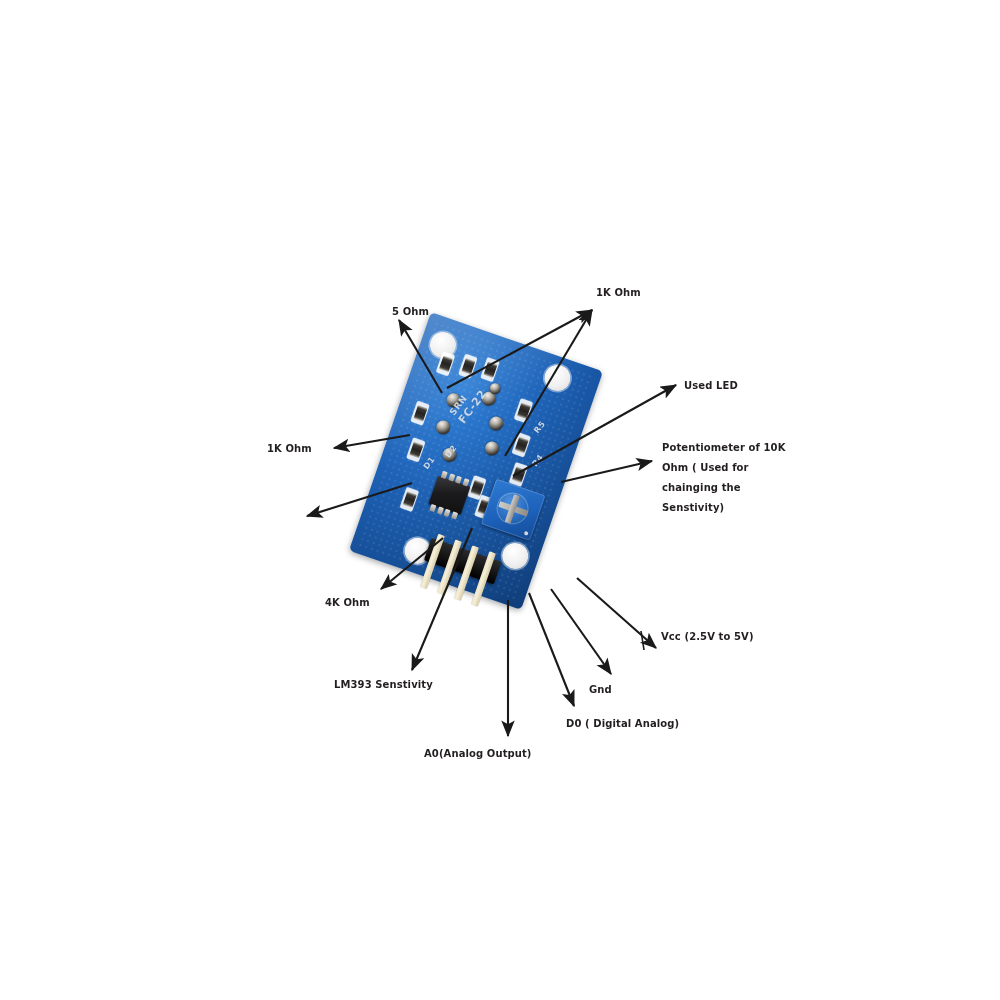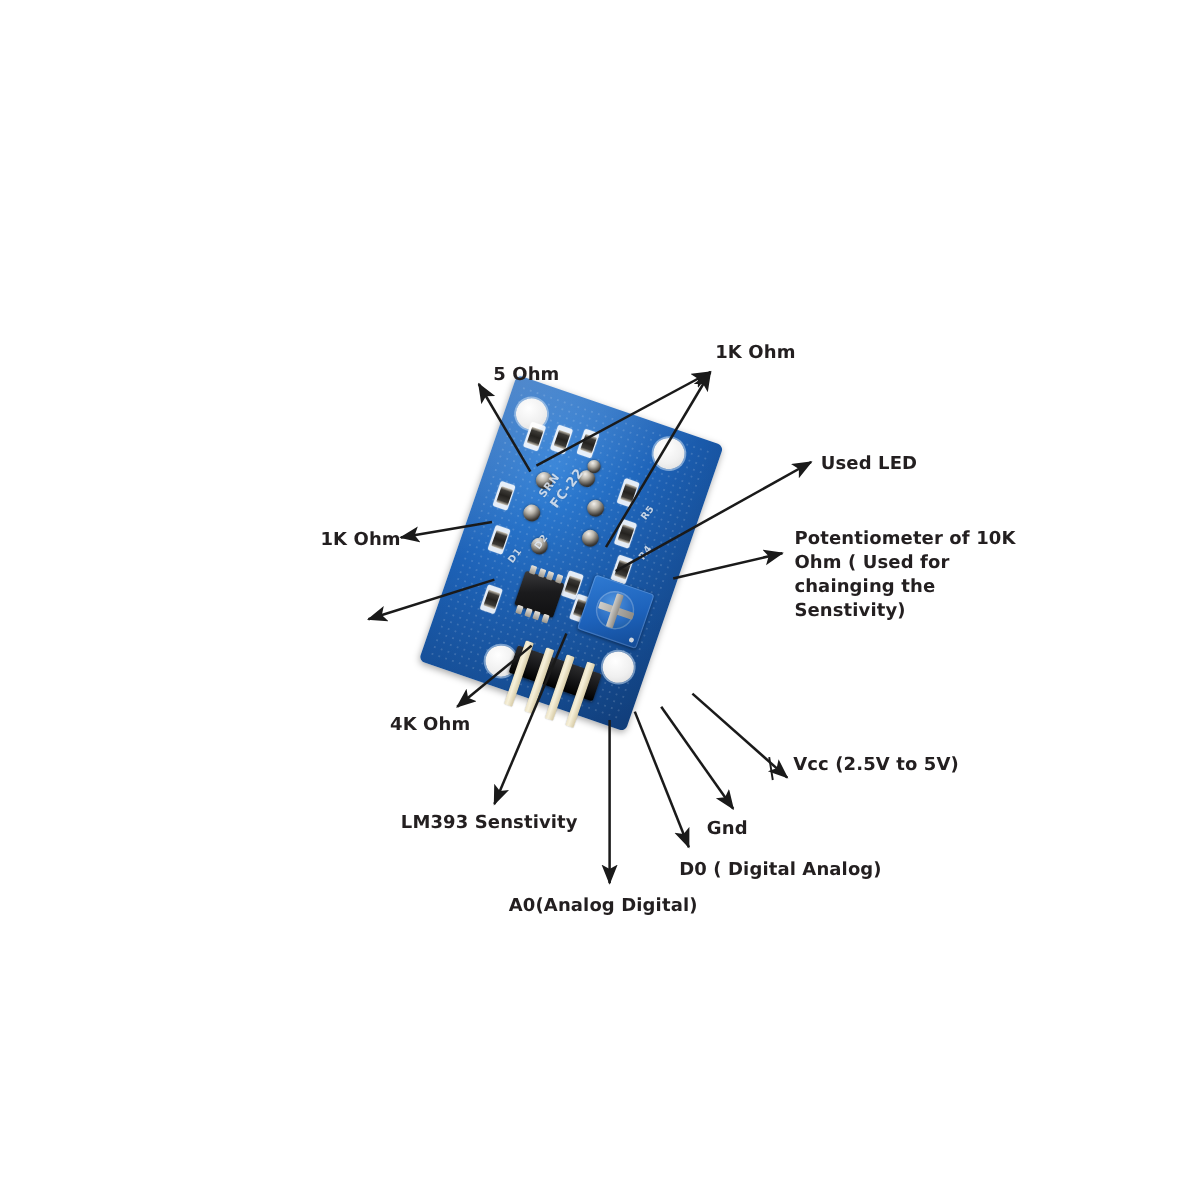--- a/index.html
+++ b/index.html
@@ -14,21 +14,21 @@
     background: #ffffff;
     overflow: hidden;
     font-family: "DejaVu Sans", "Liberation Sans", sans-serif;
   }
 
   
   .label {
     position: absolute;
     font-family: "DejaVu Sans", "Liberation Sans", sans-serif;
     font-weight: bold;
-    font-size: 15px;
+    font-size: 10px;
     line-height: 20px;
     color: #231f20;
     white-space: pre-line;
     letter-spacing: 0.1px;
   }
 
   
   #arrows {
     position: absolute;
     left: 0; top: 0;
@@ -294,21 +294,21 @@
       <path d="M529,593 L574,706"></path>
 
       <path d="M551,589 L611,674"></path>
 
       <path d="M577,578 L656,648"></path>
     </g>
 
     <path d="M641,631 L644,650" stroke="#1a1a1a" stroke-width="1.6" fill="none"></path>
   </svg>
 
-  <div class="label" style="left:411px; top:302px;">5 Ohm</div>
+  <div class="label" style="left:392px; top:302px;">5 Ohm</div>
 
   <div class="label" style="left:596px; top:283px;">1K Ohm</div>
 
   <div class="label" style="left:684px; top:376px;">Used LED</div>
 
   <div class="label" style="left:267px; top:439px;">1K Ohm</div>
 
   <div class="label" style="left:662px; top:438px;">Potentiometer of 10K
 Ohm ( Used for
 chainging the
@@ -318,15 +318,15 @@
   <div class="label" style="left:325px; top:593px;">4K Ohm</div>
 
   <div class="label" style="left:334px; top:675px;">LM393 Senstivity</div>
 
   <div class="label" style="left:661px; top:627px;">Vcc (2.5V to 5V)</div>
 
   <div class="label" style="left:589px; top:680px;">Gnd</div>
 
   <div class="label" style="left:566px; top:714px;">D0 ( Digital Analog)</div>
 
-  <div class="label" style="left:424px; top:744px;">A0(Analog Digital)</div>
+  <div class="label" style="left:424px; top:744px;">A0(Analog Output)</div>
 
 </div>
 
 </body></html>

